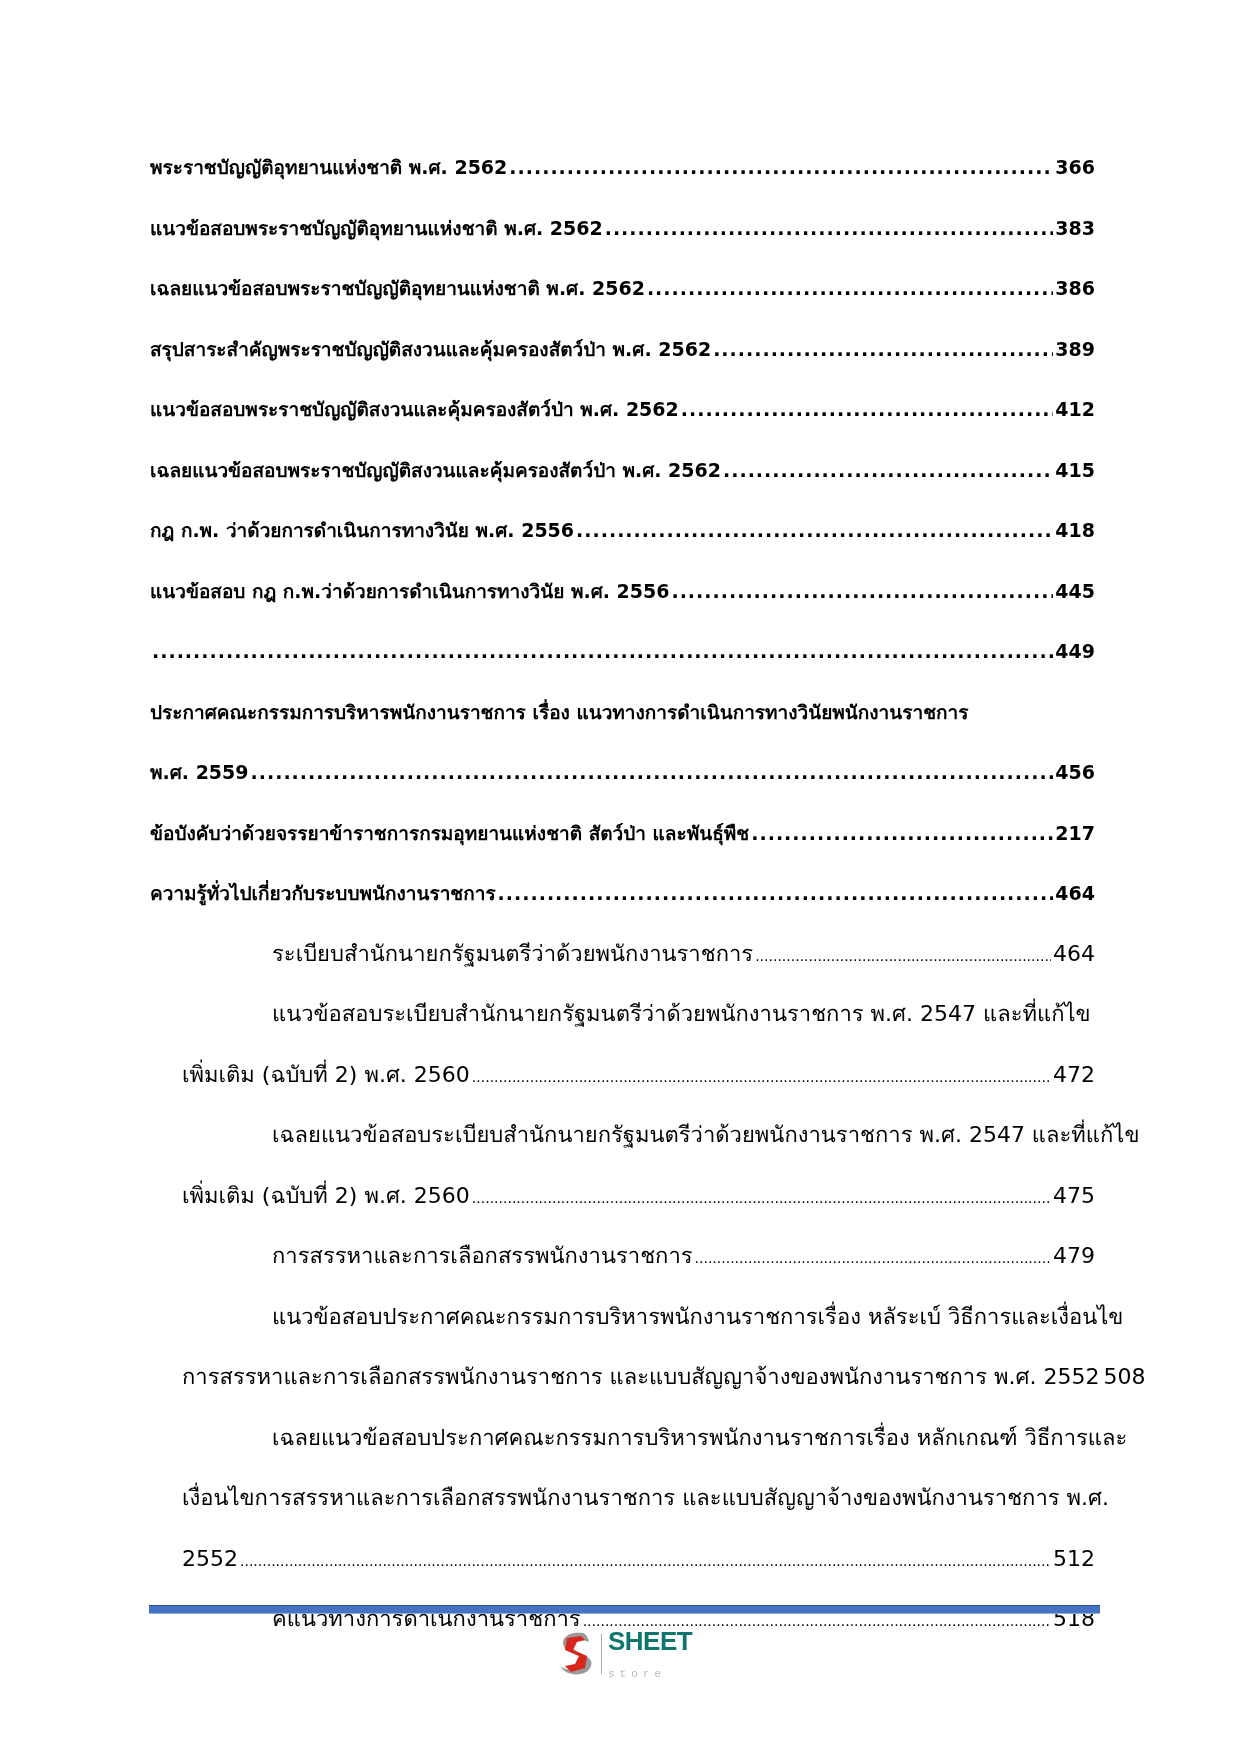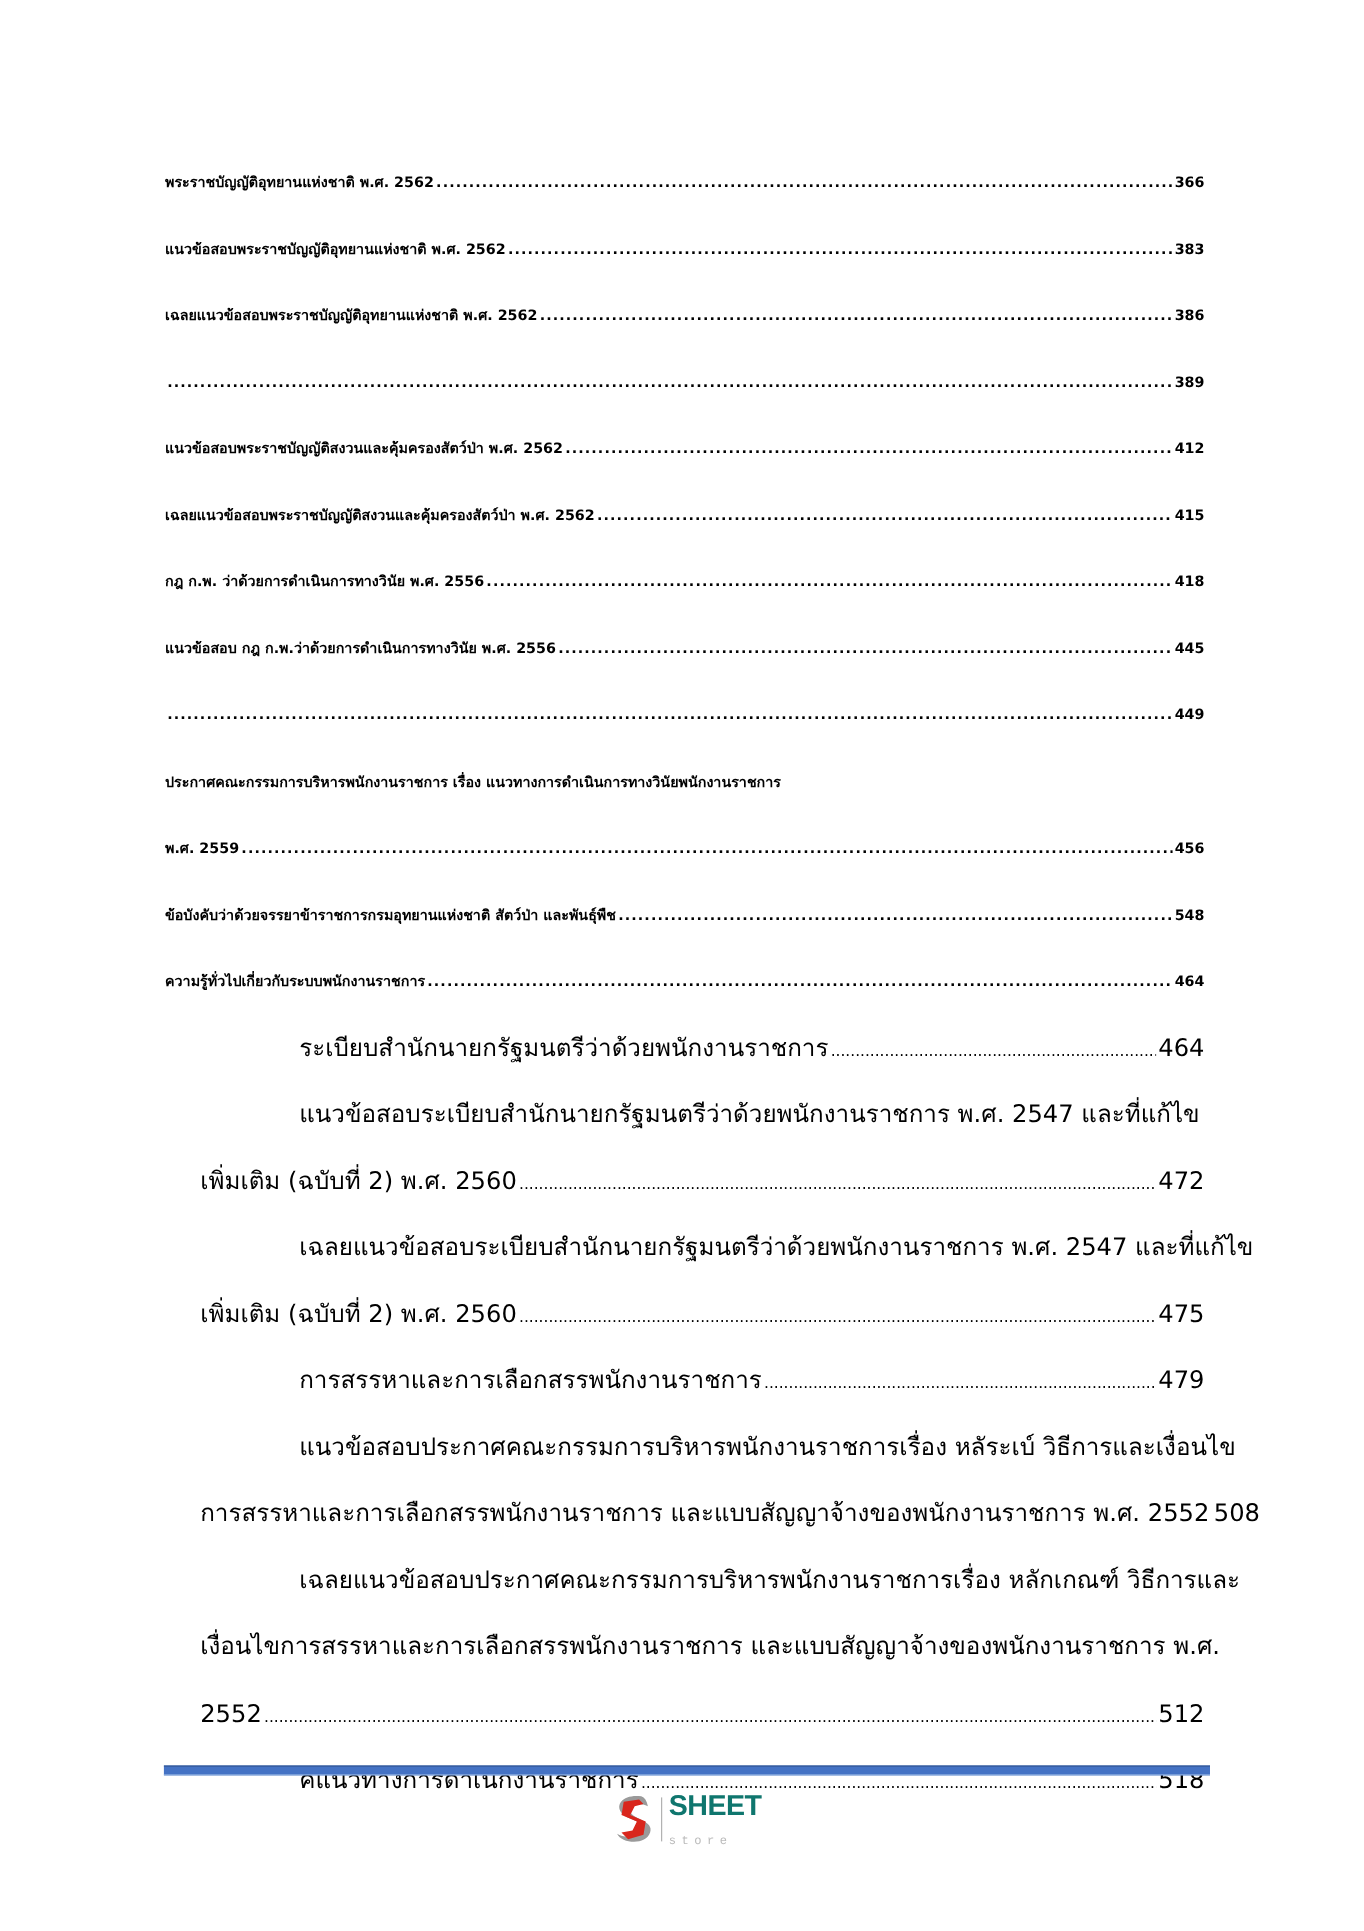--- a/index.html
+++ b/index.html
@@ -6,21 +6,21 @@
   body { width: 1240px; height: 1755px; position: relative; overflow: hidden;
          font-family: "DejaVu Sans", "Liberation Sans", sans-serif; color: #000; }
   .page { position: absolute; left: 0; top: 0; width: 1240px; height: 1755px; }
   .toc { position: absolute; left: 150px; width: 945px; top: 152px; }
   .entry { position: relative; }
   .line { display: flex; align-items: baseline; white-space: nowrap; height: 60.5px; line-height: 30px; }
   .line .txt { flex: 0 0 auto; }
   .line .dots { flex: 1 1 auto; overflow: hidden; margin: 0 2px; letter-spacing: 1px; }
   .line .dots::before { content: "...................................................................................................................................................................................................................................................................................................."; }
   .line .pg { flex: 0 0 auto; text-align: right; }
-  .lvl1 { font-weight: bold; font-size: 13px; }
+  .lvl1 { font-weight: bold; font-size: 19px; }
   .lvl2 { font-weight: normal; font-size: 22px; }
   .lvl2 .first { padding-left: 122px; }
   .lvl2 .cont { padding-left: 32px; }
   .lvl2 .single { padding-left: 122px; }
   .lvl2 .dots { letter-spacing: 0px; font-size: 14px; }
   .plain { white-space: nowrap; height: 60.5px; line-height: 30px; }
   .footer-bar { position: absolute; left: 149px; top: 1605px; width: 951px; height: 7px;
                 background: #4472c4; border-top: 1px solid #2f528f; border-bottom: 1px solid #8fb0e0; }
   .logo { position: absolute; left: 553px; top: 1628px; width: 160px; height: 52px; display: flex; align-items: center; }
   .logo-mark { width: 44px; height: 48px; }
@@ -50,20 +50,21 @@
       </div>
       <div class="entry lvl1">
         <div class="line">
           <span class="txt">เฉลยแนวข้อสอบพระราชบัญญัติอุทยานแห่งชาติ พ.ศ. 2562</span>
           <span class="dots"></span>
           <span class="pg">386</span>
         </div>
       </div>
       <div class="entry lvl1">
         <div class="line">
+          <span class="txt">สรุปสาระสำคัญพระราชบัญญัติสงวนและคุ้มครองสัตว์ป่า พ.ศ. 2562</span>
           <span class="dots"></span>
           <span class="pg">389</span>
         </div>
       </div>
       <div class="entry lvl1">
         <div class="line">
           <span class="txt">แนวข้อสอบพระราชบัญญัติสงวนและคุ้มครองสัตว์ป่า พ.ศ. 2562</span>
           <span class="dots"></span>
           <span class="pg">412</span>
         </div>
@@ -100,21 +101,21 @@
         <div class="line">
           <span class="txt">พ.ศ. 2559</span>
           <span class="dots"></span>
           <span class="pg">456</span>
         </div>
       </div>
       <div class="entry lvl1">
         <div class="line">
           <span class="txt">ข้อบังคับว่าด้วยจรรยาข้าราชการกรมอุทยานแห่งชาติ สัตว์ป่า และพันธุ์พืช</span>
           <span class="dots"></span>
-          <span class="pg">548</span>
+          <span class="pg">217</span>
         </div>
       </div>
       <div class="entry lvl1">
         <div class="line">
           <span class="txt">ความรู้ทั่วไปเกี่ยวกับระบบพนักงานราชการ</span>
           <span class="dots"></span>
           <span class="pg">464</span>
         </div>
       </div>
       <div class="entry lvl2">

